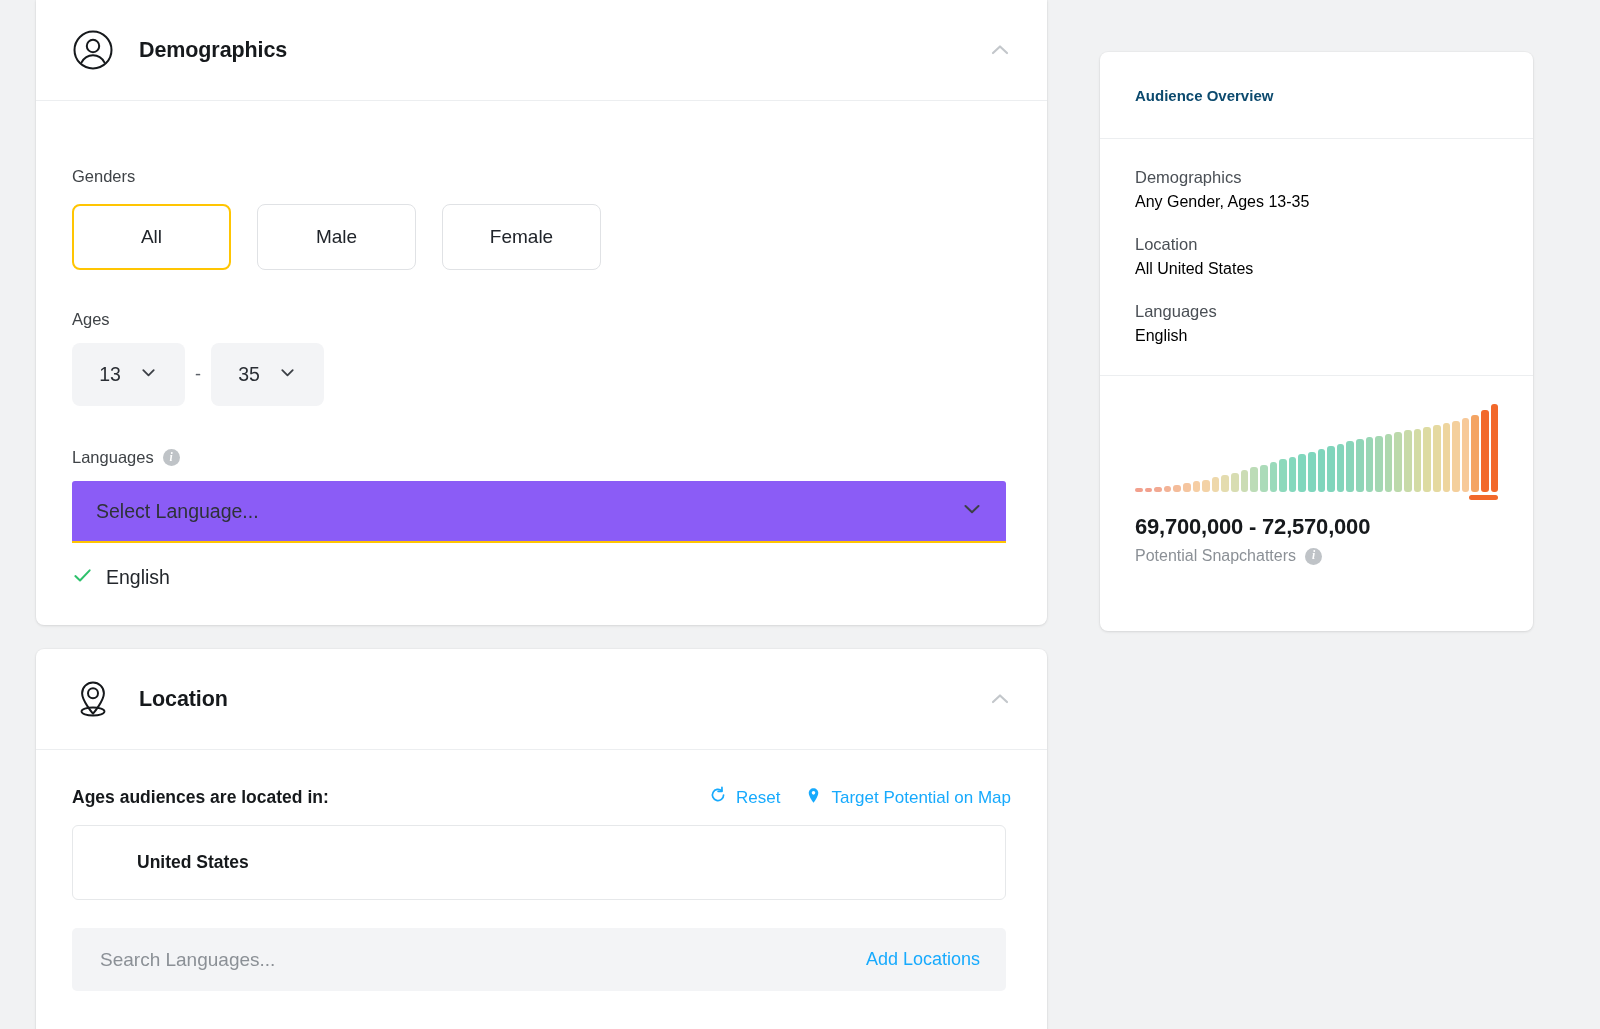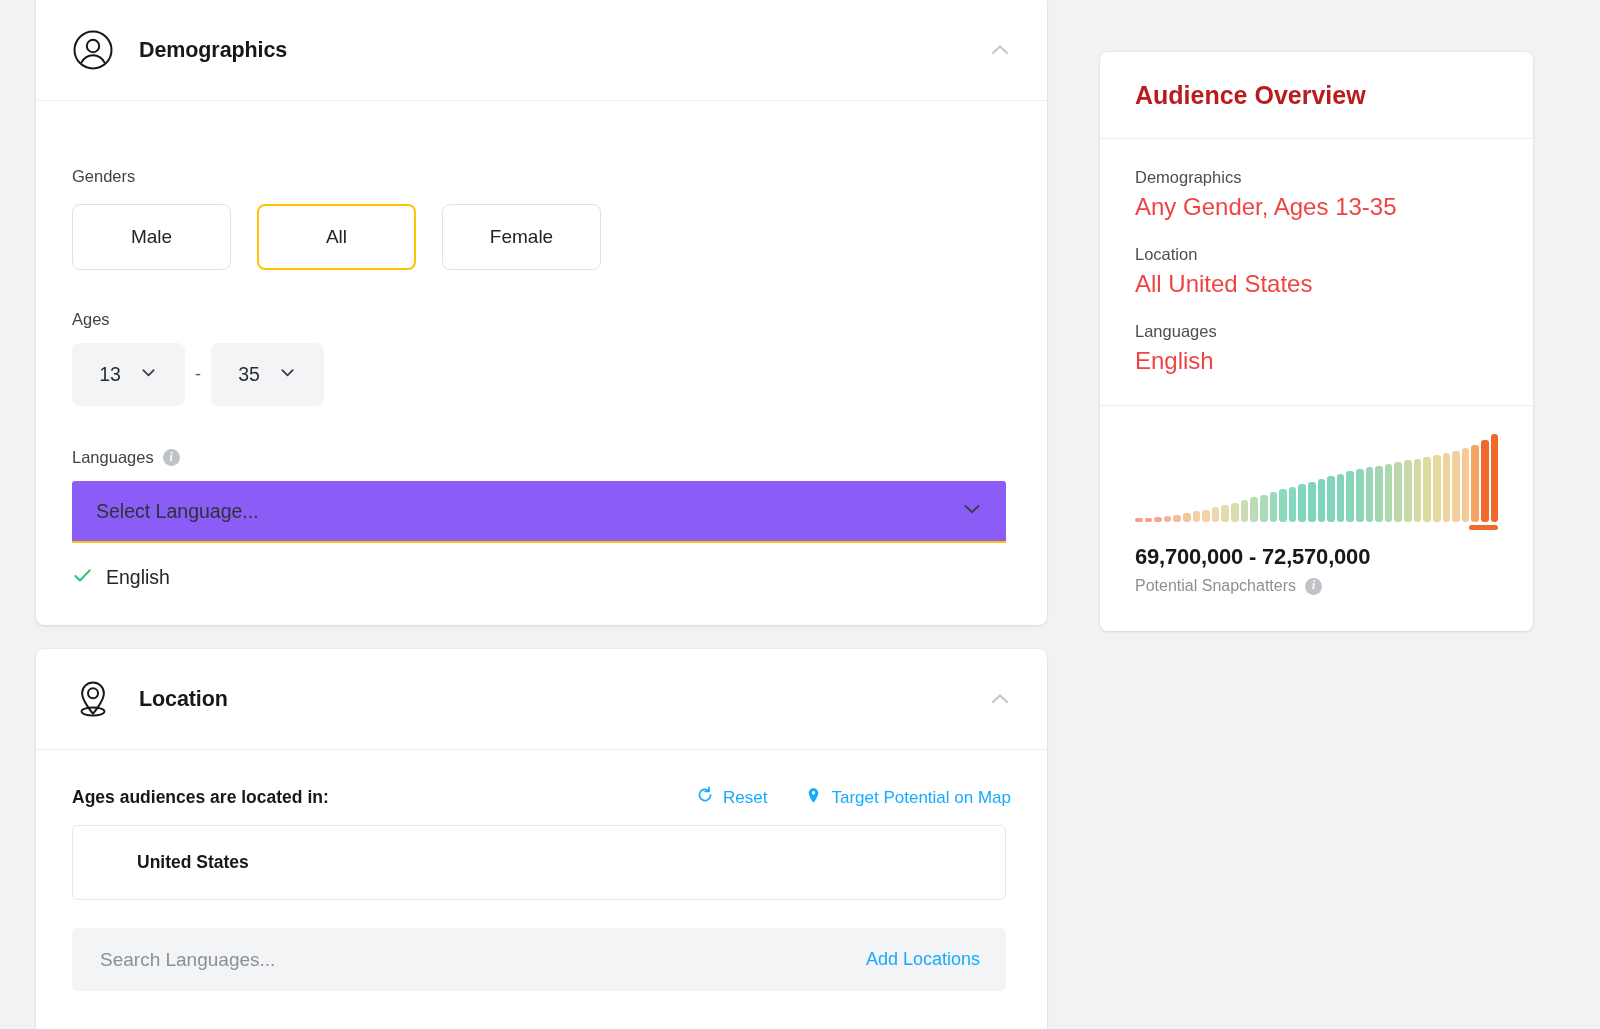--- a/index.html
+++ b/index.html
@@ -210,21 +210,21 @@
   .loc-toolbar .lead {
     font-size: 17.5px;
     font-weight: 700;
     color: #16191c;
   }
 
   .loc-actions {
     margin-left: auto;
     display: flex;
     align-items: center;
-    gap: 38px;
+    gap: 25px;
   }
 
   .loc-action {
     display: flex;
     align-items: center;
     gap: 9px;
     color: #17aafd;
     font-size: 17px;
     cursor: pointer;
     white-space: nowrap;
@@ -281,43 +281,43 @@
 
   .ov-header {
     height: 87px;
     display: flex;
     align-items: center;
     padding-left: 35px;
     border-bottom: 1px solid #eceef0;
   }
 
   .ov-title {
-    font-size: 25px;
+    font-size: 15px;
     font-weight: 700;
-    color: #b91c1c;
+    color: #0c4a6e;
   }
 
   .ov-body {
     padding: 29px 35px 0 35px;
     border-bottom: 1px solid #eceef0;
     padding-bottom: 30px;
   }
 
   .ov-group { margin-bottom: 24px; }
   .ov-group:last-child { margin-bottom: 0; }
 
   .ov-k {
     font-size: 16.5px;
     color: #4a4f55;
     margin-bottom: 6px;
   }
 
   .ov-v {
-    font-size: 24px;
-    color: #ef4444;
+    font-size: 16px;
+    color: #000000;
   }
 
   
   .reach {
     padding: 26px 35px 0 35px;
   }
 
   .gauge {
     position: relative;
     width: 363px;
@@ -379,22 +379,22 @@
           <path d="M5 15 L12 8.5 L19 15" stroke="#c3c7cb" stroke-width="2.2" stroke-linecap="round" stroke-linejoin="round"></path>
         </svg>
       </span>
     </div>
 
     <div class="card-body">
 
       <div class="field-label">Genders</div>
 
       <div class="gender-row">
+        <button class="gender-btn selected">All</button>
         <button class="gender-btn">Male</button>
-        <button class="gender-btn selected">All</button>
         <button class="gender-btn">Female</button>
       </div>
 
       <div class="field-label ages-label">Ages</div>
 
       <div class="ages-row">
         <div class="age-select">
           <span>13</span>
           <span>
             <svg viewBox="0 0 20 20" width="19" height="19" fill="none">

